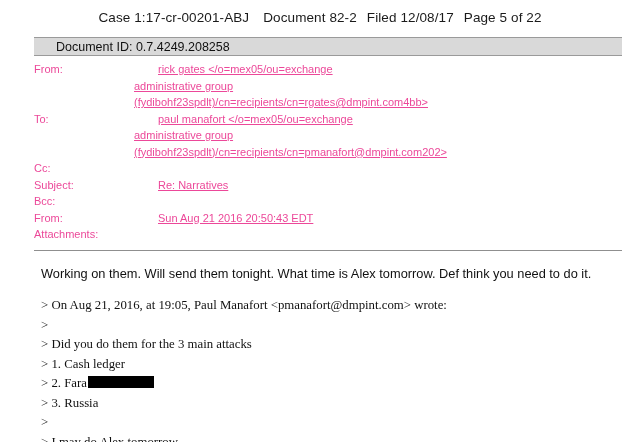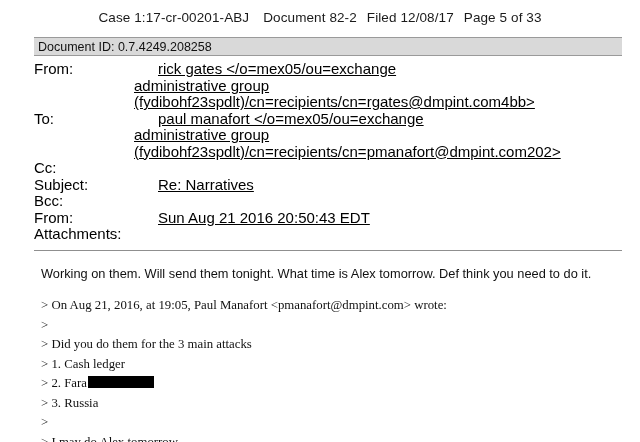--- a/index.html
+++ b/index.html
@@ -38,32 +38,32 @@
 
   
   .docid-bar {
     margin: 12px 18px 0 34px;
     background: #d9d9d9;
     border-top: 1px solid #9a9a9a;
     border-bottom: 1px solid #9a9a9a;
     height: 19px;
     line-height: 19px;
     font-size: 12.5px;
-    padding-left: 4px;
+    padding-left: 22px;
     color: #111;
     box-sizing: border-box;
   }
 
   
   .fields {
     margin: 5px 0 0 34px;
     width: 590px;
     border-collapse: collapse;
-    font-size: 15px;
-    color: #000000;
+    font-size: 11px;
+    color: #ec4899;
   }
   .fields td {
     vertical-align: top;
     padding: 0;
     line-height: 16.5px;
   }
   .fields td.label {
     width: 100px;
     white-space: nowrap;
   }
@@ -107,21 +107,21 @@
     vertical-align: -1px;
     margin-left: 1px;
   }
 </style>
 </head>
 <body>
 
 <div class="page">
 
   <div class="court-header">
-    <span>Case 1:17-cr-00201-ABJ</span><span class="ch-gap"></span><span>Document 82-2</span><span class="ch-gap-sm"></span><span>Filed 12/08/17</span><span class="ch-gap-sm"></span><span>Page 5 of 33</span>
+    <span>Case 1:17-cr-00201-ABJ</span><span class="ch-gap"></span><span>Document 82-2</span><span class="ch-gap-sm"></span><span>Filed 12/08/17</span><span class="ch-gap-sm"></span><span>Page 5 of 22</span>
   </div>
 
   <div class="docid-bar">Document ID: 0.7.4249.208258</div>
 
   <table class="fields">
     <tbody>
         <tr>
       <td class="label">From:</td>
       <td class="value">
         <span class="val-block val-indent">rick gates &lt;/o=mex05/ou=exchange</span>

